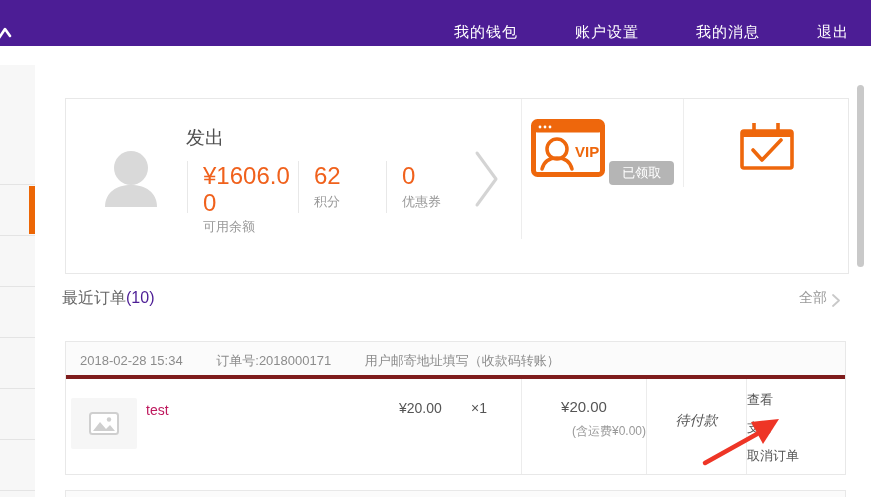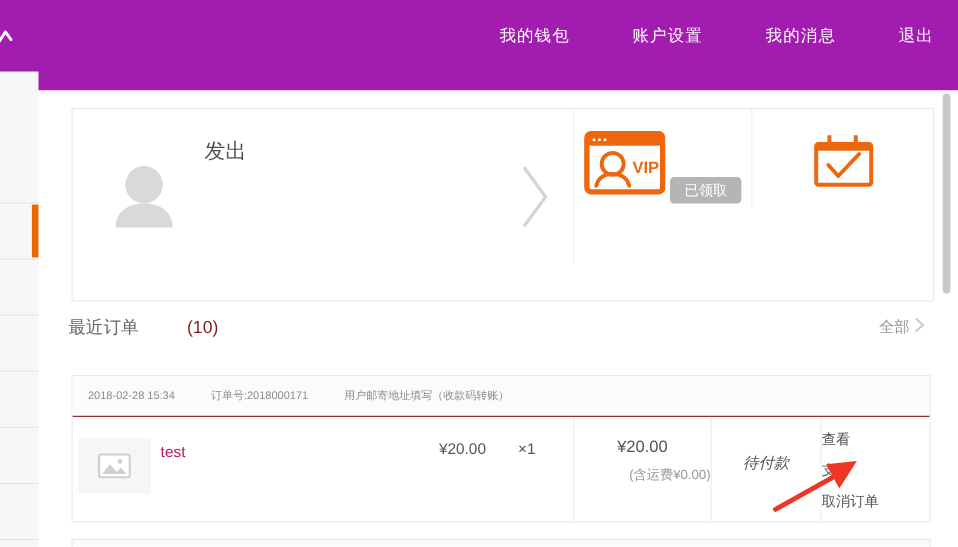--- a/index.html
+++ b/index.html
@@ -3,21 +3,21 @@
 <meta charset="utf-8">
 <style>
   * { margin:0; padding:0; box-sizing:border-box; }
   html,body { width:871px; height:497px; }
   body {
     position:relative; overflow:hidden; background:#fff;
     font-family:"Liberation Sans","DejaVu Sans",sans-serif;
     -webkit-font-smoothing:antialiased;
   }
   
-  .topbar { position:absolute; left:0; top:0; width:871px; height:82px; background:#a21caf; }
+  .topbar { position:absolute; left:0; top:0; width:871px; height:46px; background:#4c1d95; }
   .logo-mark { position:absolute; left:-4px; top:26px; }
   .topnav { position:absolute; right:22px; top:0; height:65px; display:flex; align-items:center; gap:57px; }
   .topnav .nav-item { color:#fff; font-size:15px; letter-spacing:1px; cursor:pointer; white-space:nowrap; }
   
   .rail { position:absolute; left:0; top:65px; width:35px; height:432px; background:#f7f7f7; }
   .rail-item { position:relative; width:100%; border-bottom:1px solid #e4e4e4; }
   .rail-item.h1 { height:120px; } .rail-item.h2 { height:51px; }
   .rail-active-bar { position:absolute; right:0; top:1px; bottom:1px; width:6px; background:#ec6605; }
   
   .profile-card { position:absolute; left:65px; top:98px; width:784px; height:176px; background:#fff; border:1px solid #e8e8e8; }
@@ -36,26 +36,26 @@
   .vip-cell { position:absolute; left:456px; top:0; width:161px; height:140px; text-align:center; }
   .vip-icon { margin-top:20px; }
   .vip-title { font-size:14px; color:#8c8c8c; margin-top:3px; }
   .claimed-btn { display:inline-block; margin-top:9px; background:#b5b5b5; color:#fff;
     font-size:13px; padding:3px 13px; border-radius:4px; border:none; cursor:pointer; }
   .vdiv-part { position:absolute; left:617px; top:0; width:1px; height:88px; background:#ededed; }
   .cal-cell { position:absolute; left:618px; top:0; width:166px; height:140px; text-align:center; }
   .cal-icon { margin-top:22px; }
   
   .orders-head { position:absolute; left:62px; top:288px; font-size:16px; color:#666; }
-  .orders-count { color:#7f1d1d;margin-left:44px; }
-  .view-all { position:absolute; left:799px; top:289px; font-size:14px; color:#999; cursor:pointer; display:flex; align-items:flex-start; gap:5px; }
+  .orders-count { color:#4c1d95; }
+  .view-all { position:absolute; left:799px; top:289px; font-size:14px; color:#999; cursor:pointer; display:flex; align-items:flex-end; gap:5px; }
   
   .order-card { position:absolute; left:65px; top:341px; width:781px; height:134px; border:1px solid #e8e8e8; background:#fff; }
-  .order-header { height:37px; line-height:37px; background:#fbfbfb; border-bottom:1px solid #7f1d1d;
-    font-size:10px; color:#8c8c8c; padding-left:14px; white-space:nowrap; }
+  .order-header { height:37px; line-height:37px; background:#fbfbfb; border-bottom:4px solid #7f1d1d;
+    font-size:13px; color:#8c8c8c; padding-left:14px; white-space:nowrap; }
   .order-header span { margin-right:30px; }
   .order-body { position:relative; height:95px; }
   .cdiv { position:absolute; top:0; bottom:0; width:1px; background:#ececec; }
   .cdiv.d1 { left:455px; } .cdiv.d2 { left:580px; } .cdiv.d3 { left:680px; }
   .thumb { position:absolute; left:5px; top:19px; width:66px; height:51px; background:#f6f6f6;
     border-radius:2px; display:flex; align-items:center; justify-content:center; }
   .prod-name { position:absolute; left:80px; top:23px; font-size:14px; color:#be185d; }
   .prod-price { position:absolute; left:333px; top:21px; font-size:14px; color:#555; }
   .prod-qty { position:absolute; left:405px; top:21px; font-size:14px; color:#555; }
   .total-price { position:absolute; left:456px; top:19px; width:124px; text-align:center; font-size:15px; color:#555; }
@@ -97,20 +97,34 @@
   <div class="rail-item h2"></div>
 </div>
 
 <div class="profile-card">
   <svg class="avatar" width="58" height="58" viewBox="0 0 58 58">
     <circle cx="29" cy="19" r="17" fill="#d9d9d9"></circle>
     <path d="M3,58 C3,43 15,36 29,36 C43,36 55,43 55,58 Z" fill="#d9d9d9"></path>
   </svg>
   <div class="username">发出</div>
 
+  <div class="stats">
+    <div class="stat-col c1">
+      <div class="stat-value">¥1606.00</div>
+      <div class="stat-label">可用余额</div>
+    </div>
+    <div class="stat-col c2">
+      <div class="stat-value">62</div>
+      <div class="stat-label">积分</div>
+    </div>
+    <div class="stat-col c3">
+      <div class="stat-value">0</div>
+      <div class="stat-label">优惠券</div>
+    </div>
+  </div>
 
   <svg class="big-chevron" width="26" height="58" viewBox="0 0 26 58">
     <polyline points="3,3 22,29 3,55" fill="none" stroke="#d4d4d4" stroke-width="3" stroke-linecap="round" stroke-linejoin="round"></polyline>
   </svg>
 
   <div class="vdiv-full"></div>
 
   <div class="vip-cell">
     <svg class="vip-icon" width="74" height="58" viewBox="0 0 74 58">
       <rect x="2.5" y="2.5" width="69" height="53" rx="4" fill="none" stroke="#ee670c" stroke-width="5"></rect>

